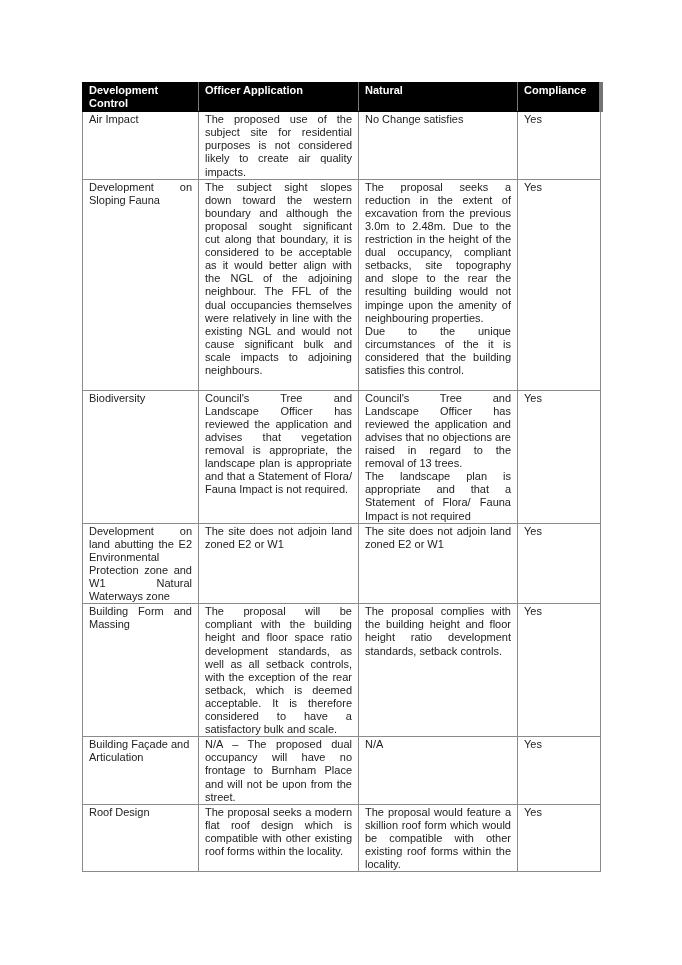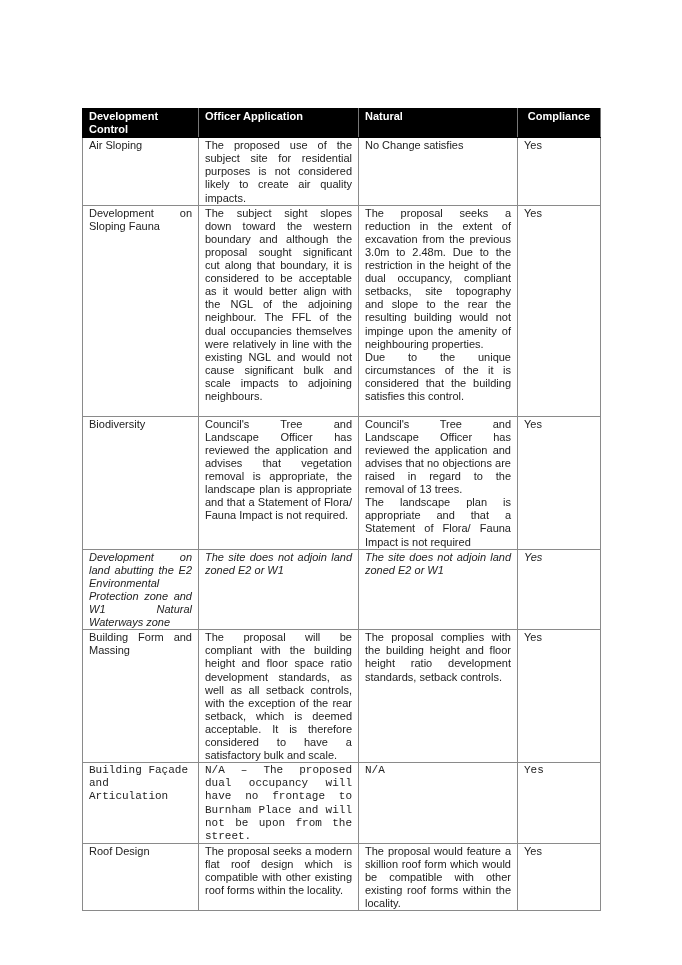--- a/index.html
+++ b/index.html
@@ -4,45 +4,45 @@
 <style>
   html, body { margin: 0; padding: 0; }
   body {
     width: 682px; height: 965px; background: #ffffff; position: relative;
     font-family: "Liberation Sans", sans-serif; color: #1a1a1a;
   }
   .page { position: absolute; left: 0; top: 0; width: 682px; height: 965px; background: #fff; }
   table.ctrl {
     position: absolute; left: 82px; top: 82px;
     width: 518px; border-collapse: collapse; table-layout: fixed;
-    font-size: 11px; line-height: 13.1px; margin-top: 26px;
+    font-size: 11px; line-height: 13.1px;
   }
   table.ctrl col.c1 { width: 116px; }
   table.ctrl col.c2 { width: 160px; }
   table.ctrl col.c3 { width: 159px; }
   table.ctrl col.c4 { width: 83px; }
   th {
     background: #000000; color: #ffffff; font-weight: bold; text-align: left;
     vertical-align: top; padding: 1px 6px 1px 6px; height: 26px;
     border: 1px solid #000;
     border-right: 1px solid #777;
   }
-  th:last-child { border-right: 1px solid #737373; text-align: center; }
+  th:last-child { border-right: 4px solid #737373; }
   td {
     vertical-align: top; padding: 1px 6px 0 6px;
     border: 1px solid #8a8a8a; color: #222;
   }
   td.just { text-align: justify; }
   td span { display: block; }
   tr.r-air td { height: 64px; }
   tr.r-slope td { height: 209px; }
   tr.r-bio td { height: 131px; }
-  tr.r-e2 td { height: 77px; font-style: italic; }
+  tr.r-e2 td { height: 77px; }
   tr.r-form td { height: 131px; }
-  tr.r-facade td { height: 65px; font-family: Liberation Mono, monospace; }
+  tr.r-facade td { height: 65px; }
   tr.r-roof td { height: 65px; }
   .para { display: block; text-align: justify; }
 </style>
 </head>
 <body>
 
 <div class="page">
   <table class="ctrl">
     <colgroup>
       <col class="c1">
@@ -53,21 +53,21 @@
     <thead>
       <tr>
         <th>Development Control</th>
         <th>Officer Application</th>
         <th>Natural</th>
         <th>Compliance</th>
       </tr>
     </thead>
     <tbody>
       <tr class="r-air">
-        <td class="just">Air Sloping</td>
+        <td class="just">Air Impact</td>
         <td>
             <span class="para">The proposed use of the subject site for residential purposes is not considered likely to create air quality impacts.</span>
           </td>
         <td>
             <span class="para">No Change satisfies</span>
           </td>
         <td>Yes</td>
       </tr>
       <tr class="r-slope">
         <td class="just">Development on Sloping Fauna</td>

